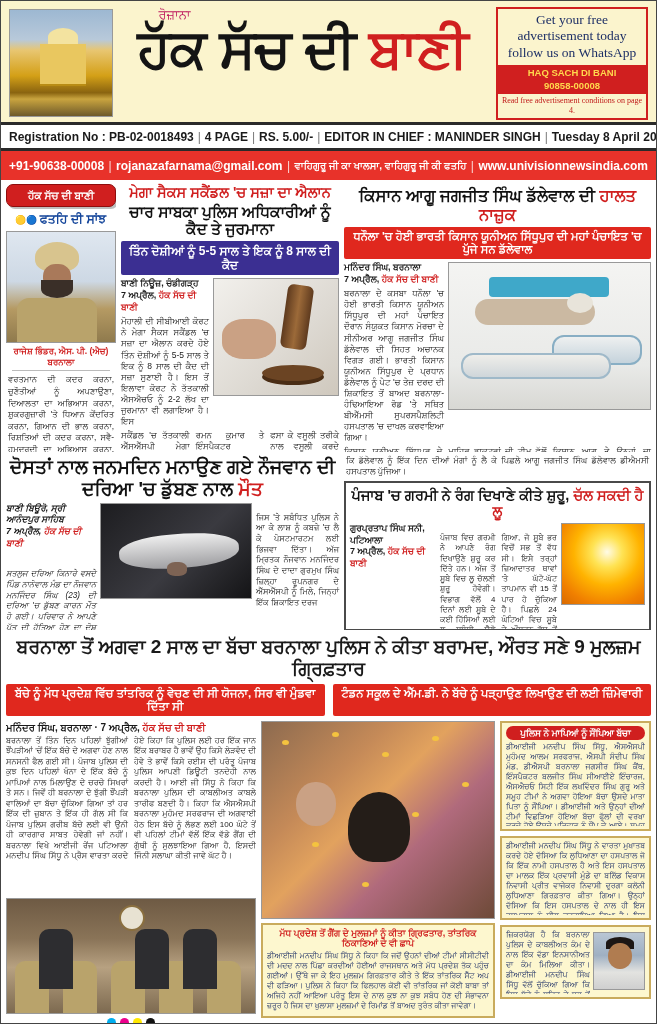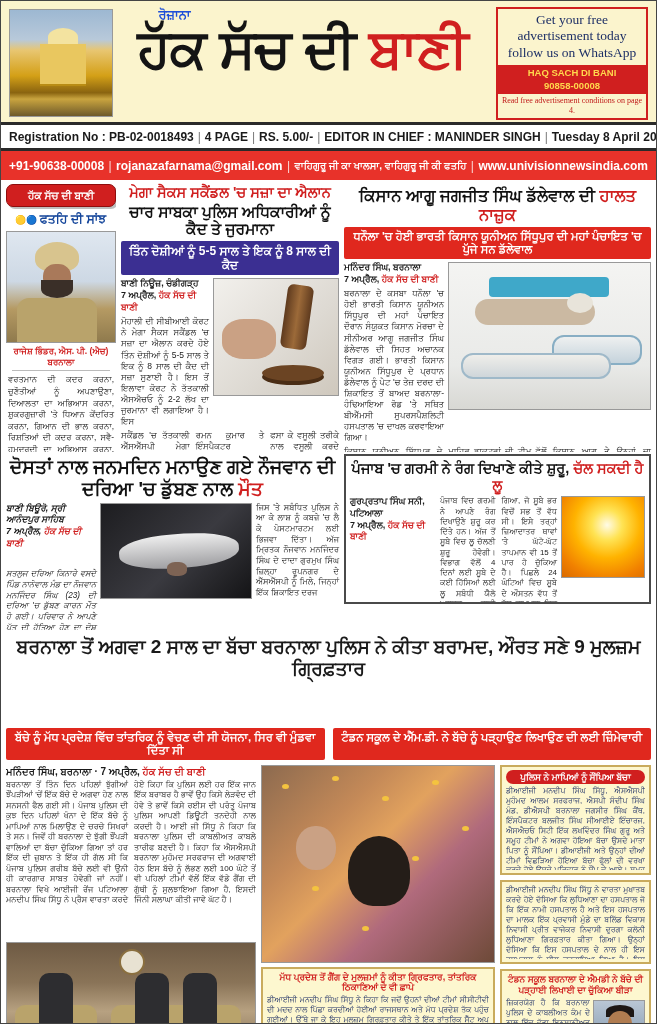--- a/index.html
+++ b/index.html
@@ -9,38 +9,38 @@
     font-family: "Liberation Sans", sans-serif; color:#1a1a1a;
     position: relative; overflow: hidden; border:1px solid #444;
   }
   
   .masthead { height:124px; background:#fbf4cd; display:flex; align-items:flex-start; border-bottom:3px solid #2a2a2a; }
   .temple { width:104px; height:108px; margin:8px 0 0 8px; border:1px solid #8a8a6a; flex:none;
     background: linear-gradient(180deg,#9db8d2 0%, #b8c9da 28%, #e8c671 38%, #d4a017 62%, #8a6410 78%, #c9a43f 84%, #6e5a2a 100%); position:relative; }
   .temple:before { content:""; position:absolute; left:38px; top:18px; width:30px; height:18px; border-radius:50% 50% 0 0; background:#f3e3a0; }
   .temple:after { content:""; position:absolute; left:30px; top:34px; width:46px; height:40px; background:#e9c75f; box-shadow:0 2px 0 #b98c14; }
   .title-wrap { flex:1; text-align:center; padding-top:4px; }
-  .daily { display:inline-block; color:#1d4ed8; font-weight:bold; font-size:13px; transform:translateX(-128px); }
+  .daily { display:inline-block; color:#be185d; font-weight:normal; font-size:13px; transform:translateX(-128px); }
   .main-title { font-size:54px; font-weight:900; line-height:0.95; letter-spacing:-1px; color:#141414; white-space:nowrap; }
   .main-title .red { color:#d01f1f; }
   .ad-box { width:152px; flex:none; margin:6px 8px 0 4px; background:#fbf4cd; border:2px solid #d01f1f; text-align:center; }
   .ad-text { font-family:"Liberation Serif", serif; color:#1d2f66; font-size:13.5px; line-height:1.22; padding:3px 2px 4px; }
   .ad-band { background:#d01f1f; color:#ffd84d; font-weight:bold; font-size:9.5px; line-height:1.3; padding:2px 0; }
   .ad-note { color:#c01a1a; font-size:8px; line-height:1.2; padding:2px 1px 3px; font-family:"Liberation Serif", serif; }
   
   .info-bar { height:26px; display:flex; align-items:center; justify-content:space-between; padding:0 8px; border-bottom:3px solid #2a2a2a; font-weight:bold; font-size:12px; white-space:nowrap; }
   .info-bar .sep { color:#777; font-weight:normal; padding:0 4px; }
   .contact-bar { height:29px; background:#e8322a; color:#fff; display:flex; align-items:center; justify-content:space-between; padding:0 8px; font-weight:bold; font-size:12px; white-space:nowrap; }
   .contact-bar .sep { opacity:.8; padding:0 3px; font-weight:normal; }
   .contact-bar .pb { font-size:10px; }
   
   .row-a { display:grid; grid-template-columns:110px 218px 1fr; gap:5px; padding:4px 5px 2px; height:272px; overflow:hidden; }
   .byline { font-size:9px; font-weight:bold; line-height:1.3; }
   .byline .brand { color:#d01f1f; }
-  .bodytext { font-size:8.5px; line-height:1.3; text-align:justify; color:#222; }
+  .bodytext { font-size:8.5px; line-height:1.3; text-align:justify; color:#222;margin-top:10px; }
   .h-center { text-align:center; }
   .band { color:#fff; font-weight:bold; text-align:center; padding:3px 2px; border-radius:2px; }
   .band.navy { background:#3b2f92; font-size:12px; }
   .band.red { background:#e0281e; font-size:11.5px; }
   .photo { border:1px solid #999; position:relative; overflow:hidden; }
   
   .sidebar { overflow:hidden; }
   .brand-badge { background:#d01f1f; color:#fff; font-weight:bold; font-size:10.5px; text-align:center; padding:4px 2px; border-radius:7px; border:1px solid #8f0d0d; box-shadow:2px 2px 0 rgba(0,0,0,.25); }
   .slogan { color:#15469b; font-weight:800; font-size:12.5px; text-align:center; margin:5px 0 4px; }
   .slogan .mini-icon { font-size:9px; letter-spacing:-1px; }
@@ -74,21 +74,21 @@
   .dark-photo { height:96px; background:linear-gradient(135deg,#1d1d20 0%,#3a3a40 55%,#141416 100%); flex:none; width:152px; }
   .shroud { position:absolute; left:18px; top:30px; width:120px; height:34px; border-radius:45%; background:linear-gradient(180deg,#efefef,#9f9fa2); transform:rotate(-4deg); }
   .fist { position:absolute; left:66px; top:58px; width:20px; height:14px; border-radius:40%; background:#7d6354; }
   .weather-box { border:2px solid #4a4a4a; padding:3px 4px; background:#fff; height:150px; overflow:hidden; }
   .tail-line { font-size:8.4px; line-height:1.35; padding:1px 2px 3px; color:#222; text-align:justify; }
   .sun-photo { width:84px; height:82px; flex:none; background:radial-gradient(circle at 55% 35%, #fffbe6 0%, #ffe354 22%, #ffb300 48%, #f07f00 78%, #d96a00 100%); }
   
   .kidnap { padding:3px 5px 0; }
   .big-headline { font-size:19px; font-weight:900; text-align:center; line-height:1.15; margin:3px 0 4px; }
   .bands2 { display:flex; gap:8px; }
-  .bands2 .band { flex:1;margin-top:44px; }
+  .bands2 .band { flex:1; }
   .kidnap-grid { display:grid; grid-template-columns:250px 234px 1fr; gap:5px; margin-top:5px; height:322px; overflow:hidden; }
   .group-photo { height:116px; background:linear-gradient(180deg,#6e5a44 0%,#8a7458 35%,#b7a181 60%,#7d6a50 100%); margin-top:4px; }
   .gp-logo { position:absolute; left:45%; top:6px; width:26px; height:26px; border-radius:50%; background:#e8e2d2; border:2px solid #8a6f3f; }
   .gp-fig { position:absolute; bottom:0; width:34px; height:52px; border-radius:10px 10px 0 0; background:#b9a36b; }
   .gp-fig.dark { background:#2d2d30; height:60px; bottom:24px; }
   .child-photo { height:198px; background:linear-gradient(135deg,#8c6a4f 0%,#c58a58 30%,#e2a25e 45%,#b06a7c 65%,#6e4a38 100%); }
   .petal { position:absolute; width:7px; height:5px; border-radius:50%; background:#f4c33f; }
   .child-face { position:absolute; left:34px; top:60px; width:40px; height:44px; border-radius:48%; background:#caa184; }
   .mom-hair { position:absolute; left:86px; top:70px; width:62px; height:70px; border-radius:50% 50% 40% 40%; background:#241d18; }
   .cmyk { display:flex; gap:4px; justify-content:center; padding:4px 0 2px; }
@@ -224,20 +224,21 @@
         <div class="dark-photo photo">
           <div class="shroud"></div>
           <div class="fist"></div>
         </div>
         <div class="bodytext" style="flex:1; font-size:8.2px;">ਜਿਸ 'ਤੇ ਸਬੰਧਿਤ ਪੁਲਿਸ ਨੇ ਆ ਕੇ ਲਾਸ਼ ਨੂੰ ਕਬਜ਼ੇ 'ਚ ਲੈ ਕੇ ਪੋਸਟਮਾਰਟਮ ਲਈ ਭਿਜਵਾ ਦਿੱਤਾ। ਅੱਜ ਮ੍ਰਿਤਕ ਨੌਜਵਾਨ ਮਨਜਿੰਦਰ ਸਿੰਘ ਦੇ ਦਾਦਾ ਗੁਰਮੁਖ ਸਿੰਘ ਜ਼ਿਲ੍ਹਾ ਰੂਪਨਗਰ ਦੇ ਐੱਸਐੱਸਪੀ ਨੂੰ ਮਿਲੇ, ਜਿਨ੍ਹਾਂ ਇੱਕ ਸ਼ਿਕਾਇਤ ਦਰਜ</div>
       </div>
 
     </div>
 
     <div>
+      <div class="tail-line">ਕਿ ਡੱਲੇਵਾਲ ਨੂੰ ਇੱਕ ਦਿਨ ਦੀਆਂ ਮੰਗਾਂ ਨੂੰ ਲੈ ਕੇ ਪਿਛਲੇ ਆਗੂ ਜਗਜੀਤ ਸਿੰਘ ਡੱਲੇਵਾਲ ਡੀਐਮਸੀ ਹਸਪਤਾਲ ਪੁੱਜਿਆ।</div>
       <div class="weather-box">
         <div class="h-black h-center" style="font-size:14.5px; margin:1px 0 3px;"><span>ਪੰਜਾਬ 'ਚ ਗਰਮੀ ਨੇ ਰੰਗ ਦਿਖਾਣੇ ਕੀਤੇ ਸ਼ੁਰੂ, </span><span style="color:#d01f1f;">ਚੱਲ ਸਕਦੀ ਹੈ ਲੂ</span></div>
         <div style="display:flex; gap:4px;">
           <div style="width:86px; flex:none;">
             <div class="byline">
               <div>ਗੁਰਪ੍ਰਤਾਪ ਸਿੰਘ ਸਨੀ, ਪਟਿਆਲਾ</div>
               <div><span>7 ਅਪ੍ਰੈਲ, </span><span class="brand">ਹੱਕ ਸੱਚ ਦੀ ਬਾਣੀ</span></div>
             </div>
           </div>
           <div class="bodytext col-2" style="flex:1; font-size:7.9px;">ਪੰਜਾਬ ਵਿਚ ਗਰਮੀ ਨੇ ਆਪਣੇ ਰੰਗ ਦਿਖਾਉਣੇ ਸ਼ੁਰੂ ਕਰ ਦਿੱਤੇ ਹਨ। ਅੱਜ ਤੋਂ ਸੂਬੇ ਵਿਚ ਲੂ ਚੱਲਣੀ ਸ਼ੁਰੂ ਹੋਵੇਗੀ। ਵਿਭਾਗ ਵੱਲੋਂ 4 ਦਿਨਾਂ ਲਈ ਸੂਬੇ ਦੇ ਕਈ ਹਿੱਸਿਆਂ ਲਈ ਲੂ ਸਬੰਧੀ ਯੈਲੋ ਅਲਰਟ ਜਾਰੀ ਕੀਤਾ ਹੈ। ਇਸ ਦੌਰਾਨ ਤਾਪਮਾਨ ਵਿਚ ਹੋਰ ਵਾਧਾ ਹੋਵੇਗਾ, ਜਿਸ ਨਾਲ ਕਈ ਥਾਵਾਂ 'ਤੇ ਤਾਪਮਾਨ 40 ਡਿਗਰੀ ਤੋਂ ਵੀ ਪਾਰ ਜਾ ਸਕਦਾ ਹੈ। ਕਈ ਜ਼ਿਲ੍ਹਿਆਂ ਵਿਚ ਤਾਂ ਤਾਪਮਾਨ 40 ਦੇ ਕਰੀਬ ਪਹੁੰਚ ਵੀ ਚੁੱਕਿਆ ਹੈ। ਬੀਤੇ ਦਿਨੀਂ ਬਠਿੰਡਾ ਵਿਚ ਤਾਪਮਾਨ 37.5 ਡਿਗਰੀ ਦਰਜ ਕੀਤਾ ਗਿਆ, ਜੋ ਸੂਬੇ ਭਰ ਵਿਚੋਂ ਸਭ ਤੋਂ ਵੱਧ ਸੀ। ਇਸੇ ਤਰ੍ਹਾਂ ਜ਼ਿਆਦਾਤਰ ਥਾਵਾਂ 'ਤੇ ਘੱਟੋ-ਘੱਟ ਤਾਪਮਾਨ ਵੀ 15 ਤੋਂ ਪਾਰ ਹੋ ਚੁੱਕਿਆ ਹੈ। ਪਿਛਲੇ 24 ਘੰਟਿਆਂ ਵਿਚ ਸੂਬੇ ਦੇ ਔਸਤਨ ਵੱਧ ਤੋਂ ਵੱਧ ਤਾਪਮਾਨ ਵਿਚ 1.7 ਡਿਗਰੀ ਦਾ ਵਾਧਾ ਹੋਇਆ ਹੈ, ਜੋ ਆਮ ਨਾਲੋਂ 4.6 ਡਿਗਰੀ ਵੱਧ ਹੈ। ਵਿਭਾਗ ਮੁਤਾਬਕ ਅਗਲੇ 4 ਦਿਨਾਂ ਵਿਚ ਤਾਪਮਾਨ ਵਿਚ 2 ਤੋਂ 4 ਡਿਗਰੀ ਤਕ ਦਾ ਹੋਰ ਵਾਧਾ ਹੋ ਸਕਦਾ ਹੈ, ਜਿਸ ਨਾਲ ਗਰਮੀ ਹੋਰ ਵੱਧ ਜਾਵੇਗੀ। ਵਿਭਾਗ ਵੱਲੋਂ ਲੂ ਦਾ ਯੈਲੋ ਅਲਰਟ ਜਾਰੀ ਕੀਤਾ ਗਿਆ ਹੈ।</div>
@@ -303,21 +304,20 @@
 
       <div>
         <div class="ybox">
           <div class="ytitle pill">ਪੁਲਿਸ ਨੇ ਮਾਪਿਆਂ ਨੂੰ ਸੌਂਪਿਆ ਬੱਚਾ</div>
           <div class="ybody" style="height:84px; overflow:hidden;">ਡੀਆਈਜੀ ਮਨਦੀਪ ਸਿੰਘ ਸਿੱਧੂ, ਐਸਐਸਪੀ ਮੁਹੰਮਦ ਆਲਮ ਸਰਫਰਾਜ, ਐਸਪੀ ਸੰਦੀਪ ਸਿੰਘ ਮੰਡ, ਡੀਐਸਪੀ ਬਰਨਾਲਾ ਜਗਸੀਰ ਸਿੰਘ ਕੈਂਥ, ਇੰਸਪੈਕਟਰ ਬਲਜੀਤ ਸਿੰਘ ਸੀਆਈਏ ਇੰਚਾਰਜ, ਐਸਐਚਓ ਸਿਟੀ ਇੱਕ ਲਖਵਿੰਦਰ ਸਿੰਘ ਗੁਰੂ ਅਤੇ ਸਮੂਹ ਟੀਮਾਂ ਨੇ ਅਗਵਾ ਹੋਇਆ ਬੱਚਾ ਉਸਦੇ ਮਾਤਾ ਪਿਤਾ ਨੂੰ ਸੌਂਪਿਆ। ਡੀਆਈਜੀ ਅਤੇ ਉਨ੍ਹਾਂ ਦੀਆਂ ਟੀਮਾਂ ਵਿਛੜਿਆ ਹੋਇਆ ਬੱਚਾ ਫੁੱਲਾਂ ਦੀ ਵਰਖਾ ਕਰਦੇ ਹੋਏ ਉਸਦੇ ਪਰਿਵਾਰ ਨੂੰ ਸੌਂਪ ਕੇ ਆਏ। ਸਮੂਹ ਬਰਨਾਲਾ ਵਾਸੀਆਂ ਨੇ ਬਰਨਾਲਾ ਪੁਲਿਸ ਦਾ ਅਤੇ ਉਨ੍ਹਾਂ ਦੇ ਸੁਚੱਜੇ ਪ੍ਰਬੰਧਾਂ ਦਾ ਦਿਲੋਂ ਧੰਨਵਾਦ ਕੀਤਾ।</div>
         </div>
         <div class="ybox">
           <div class="ybody" style="height:74px; overflow:hidden;">ਡੀਆਈਜੀ ਮਨਦੀਪ ਸਿੰਘ ਸਿੱਧੂ ਨੇ ਵਾਰਤਾ ਮੁਖਾਤਬ ਕਰਦੇ ਹੋਏ ਦੱਸਿਆ ਕਿ ਲੁਧਿਆਣਾ ਦਾ ਹਸਪਤਾਲ ਜੋ ਕਿ ਇੱਕ ਨਾਮੀ ਹਸਪਤਾਲ ਹੈ ਅਤੇ ਇਸ ਹਸਪਤਾਲ ਦਾ ਮਾਲਕ ਇੱਕ ਪ੍ਰਵਾਸੀ ਮੁੰਡੇ ਦਾ ਬਲਿੱਡ ਵਿਕਾਸ ਨਿਵਾਸੀ ਪ੍ਰੀਤ ਵਾਜੇਕਰ ਨਿਵਾਸੀ ਦੁਰਗਾ ਕਲੋਨੀ ਲੁਧਿਆਣਾ ਗਿਰਫ਼ਤਾਰ ਕੀਤਾ ਗਿਆ। ਉਨ੍ਹਾਂ ਦੱਸਿਆ ਕਿ ਇਸ ਹਸਪਤਾਲ ਦੇ ਨਾਲ ਹੀ ਇਸ ਹਸਪਤਾਲ ਨੂੰ ਸੀਲ ਕਰਵਾਇਆ ਗਿਆ ਹੈ। ਇਸ ਹਸਪਤਾਲ ਦੀ ਇੱਕ ਆਸ਼ਾ ਵਰਕਰ ਦੀ ਮਿਲੀਭੁਗਤ ਵੀ ਸਾਹਮਣੇ ਆਈ ਜਿਸ ਨੂੰ ਗ੍ਰਿਫ਼ਤਾਰ ਕਰ ਲਿਆ ਗਿਆ ਹੈ।</div>
         </div>
         <div class="ybox">
-          <div class="ytitle">ਟੰਡਨ ਸਕੂਲ ਬਰਨਾਲਾ ਦੇ ਐਮਡੀ ਨੇ ਬੱਚੇ ਦੀ ਪੜ੍ਹਾਈ ਲਿਖਾਈ ਦਾ ਚੁੱਕਿਆ ਬੀੜਾ</div>
           <div class="md-photo">
             <div class="md-hair"></div>
             <div class="md-face"></div>
           </div>
           <div class="ybody" style="height:64px; overflow:hidden;">ਜ਼ਿਕਰਯੋਗ ਹੈ ਕਿ ਬਰਨਾਲਾ ਪੁਲਿਸ ਦੇ ਕਾਬਲੀਅਤ ਕੰਮ ਦੇ ਨਾਲ ਇੱਕ ਵੱਡਾ ਇਨਸਾਨੀਅਤ ਦਾ ਕੰਮ ਮਿਲਿਆ ਕੀਤਾ। ਡੀਆਈਜੀ ਮਨਦੀਪ ਸਿੰਘ ਸਿੱਧੂ ਵੱਲੋਂ ਚੁੱਕਿਆ ਗਿਆ ਕਿ ਇਸ ਬੱਚੇ ਨੂੰ ਸ਼ਹਿਰ ਦੇ ਸਭ ਤੋਂ ਨਾਮੀ ਸਕੂਲ 'ਚ ਪੜ੍ਹਾਉਣ ਲਈ ਪੰਜਾਬ ਪੁਲਿਸ ਪ੍ਰਬੰਧ ਕਰਨ ਕਰੇਗੀ। ਮਨਦੀਪ ਸਿੰਘ ਸਿੱਧੂ ਦੇ ਜਿਸ ਭਲਾਈ ਸੋਚ ਉਪਰਾਲੇ ਨੂੰ ਸੁਣ ਕੇ ਬਰਨਾਲਾ ਦੇ ਨਾਮੀ ਸੰਸਥਾ ਟੰਡਨ ਸਕੂਲ ਦੇ ਐਮਡੀ ਸਿਵ ਟੰਡਨ ਵੱਲੋਂ ਅਗਵਾ ਹੋਏ ਬੱਚੇ ਦੀ ਸਾਰੀ ਪੜ੍ਹਾਈ ਲਿਖਾਈ ਕਿਤਾਬਾਂ ਵਰਦੀਆਂ ਆਦਿ ਸੱਭ ਦਾ ਖਰਚਾ ਚੁੱਕ ਲਿਆ।</div>
 
         </div>
       </div>
     </div>
   </div>

